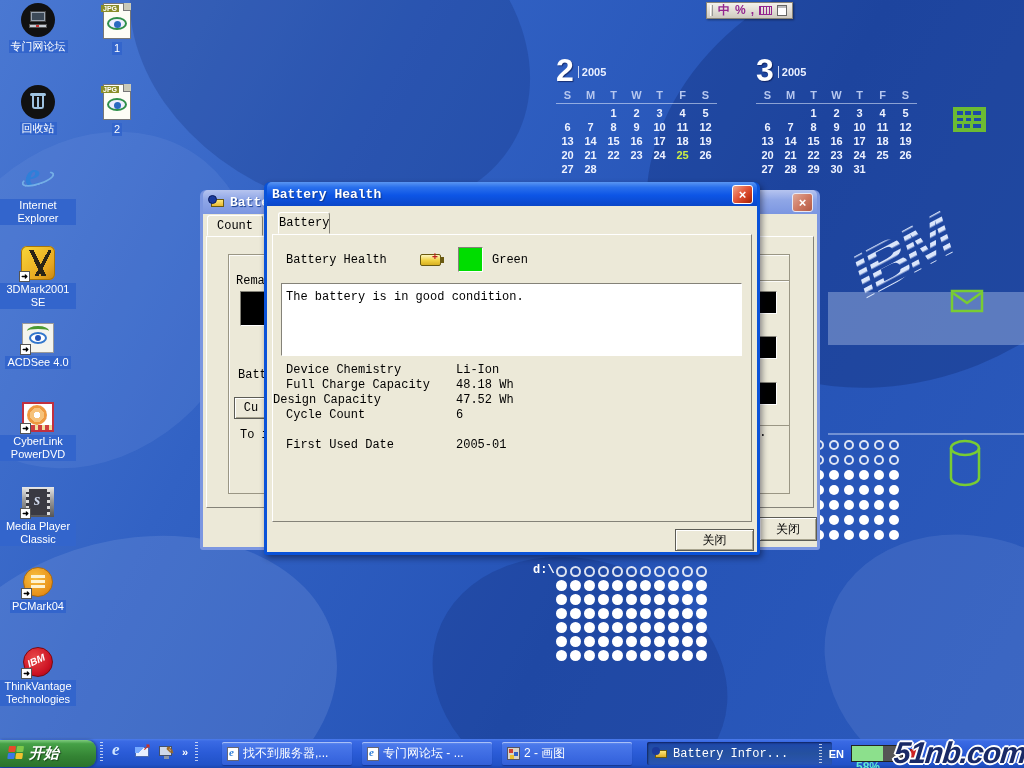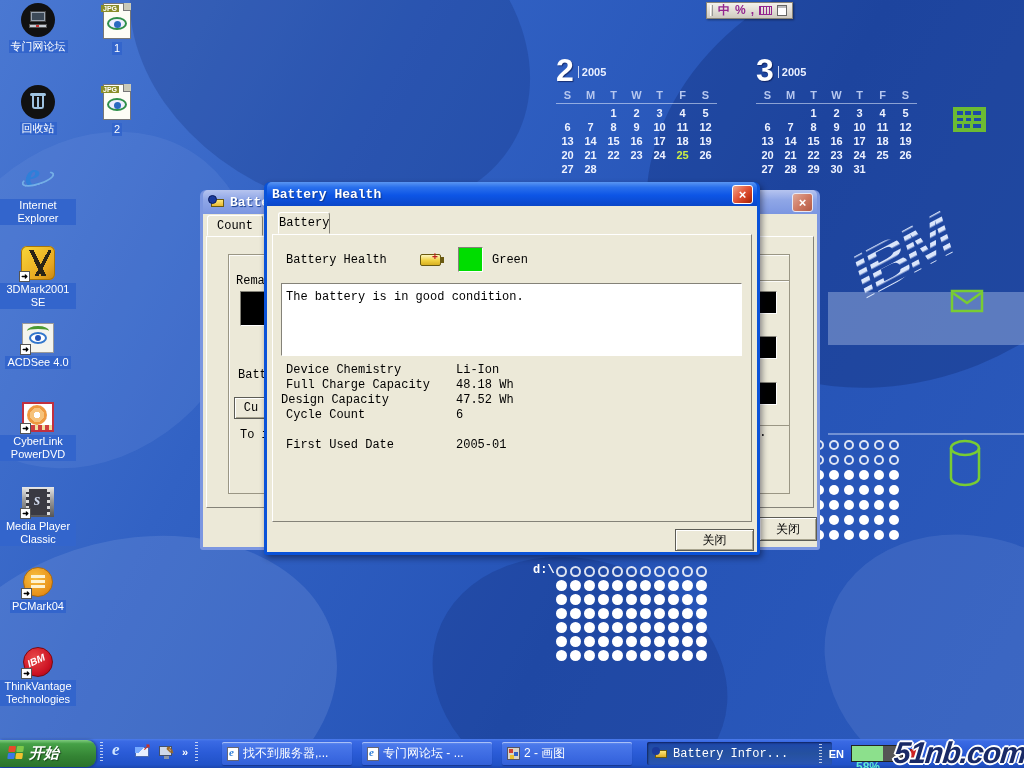--- a/index.html
+++ b/index.html
@@ -552,21 +552,21 @@
         </div>
         <div class="bevel-in" style="position:absolute;left:185px;top:12px;width:25px;height:25px;background:#00dd00"></div>
         <span class="mono" style="left:219px;top:18px">Green</span>
         <div class="bevel-in" style="position:absolute;left:8px;top:48px;width:461px;height:73px;background:#fff;padding:2px 4px">
           <span style="font:12px 'Liberation Mono','DejaVu Sans Mono',monospace">The battery is in good condition.</span>
         </div>
         <span class="mono" style="left:13px;top:128px">Device Chemistry</span>
         <span class="mono" style="left:183px;top:128px">Li-Ion</span>
         <span class="mono" style="left:13px;top:143px">Full Charge Capacity</span>
         <span class="mono" style="left:183px;top:143px">48.18 Wh</span>
-        <span class="mono" style="left:8px;top:158px">Design Capacity</span>
+        <span class="mono" style="left:0;top:158px">Design Capacity</span>
         <span class="mono" style="left:183px;top:158px">47.52 Wh</span>
         <span class="mono" style="left:13px;top:173px">Cycle Count</span>
         <span class="mono" style="left:183px;top:173px">6</span>
         <span class="mono" style="left:13px;top:203px">First Used Date</span>
         <span class="mono" style="left:183px;top:203px">2005-01</span>
       </div>
       <div class="btn" style="left:408px;top:323px;width:79px;height:22px;line-height:20px;font-family:'Liberation Sans',sans-serif">关闭</div>
     </div>
   </div>
 

